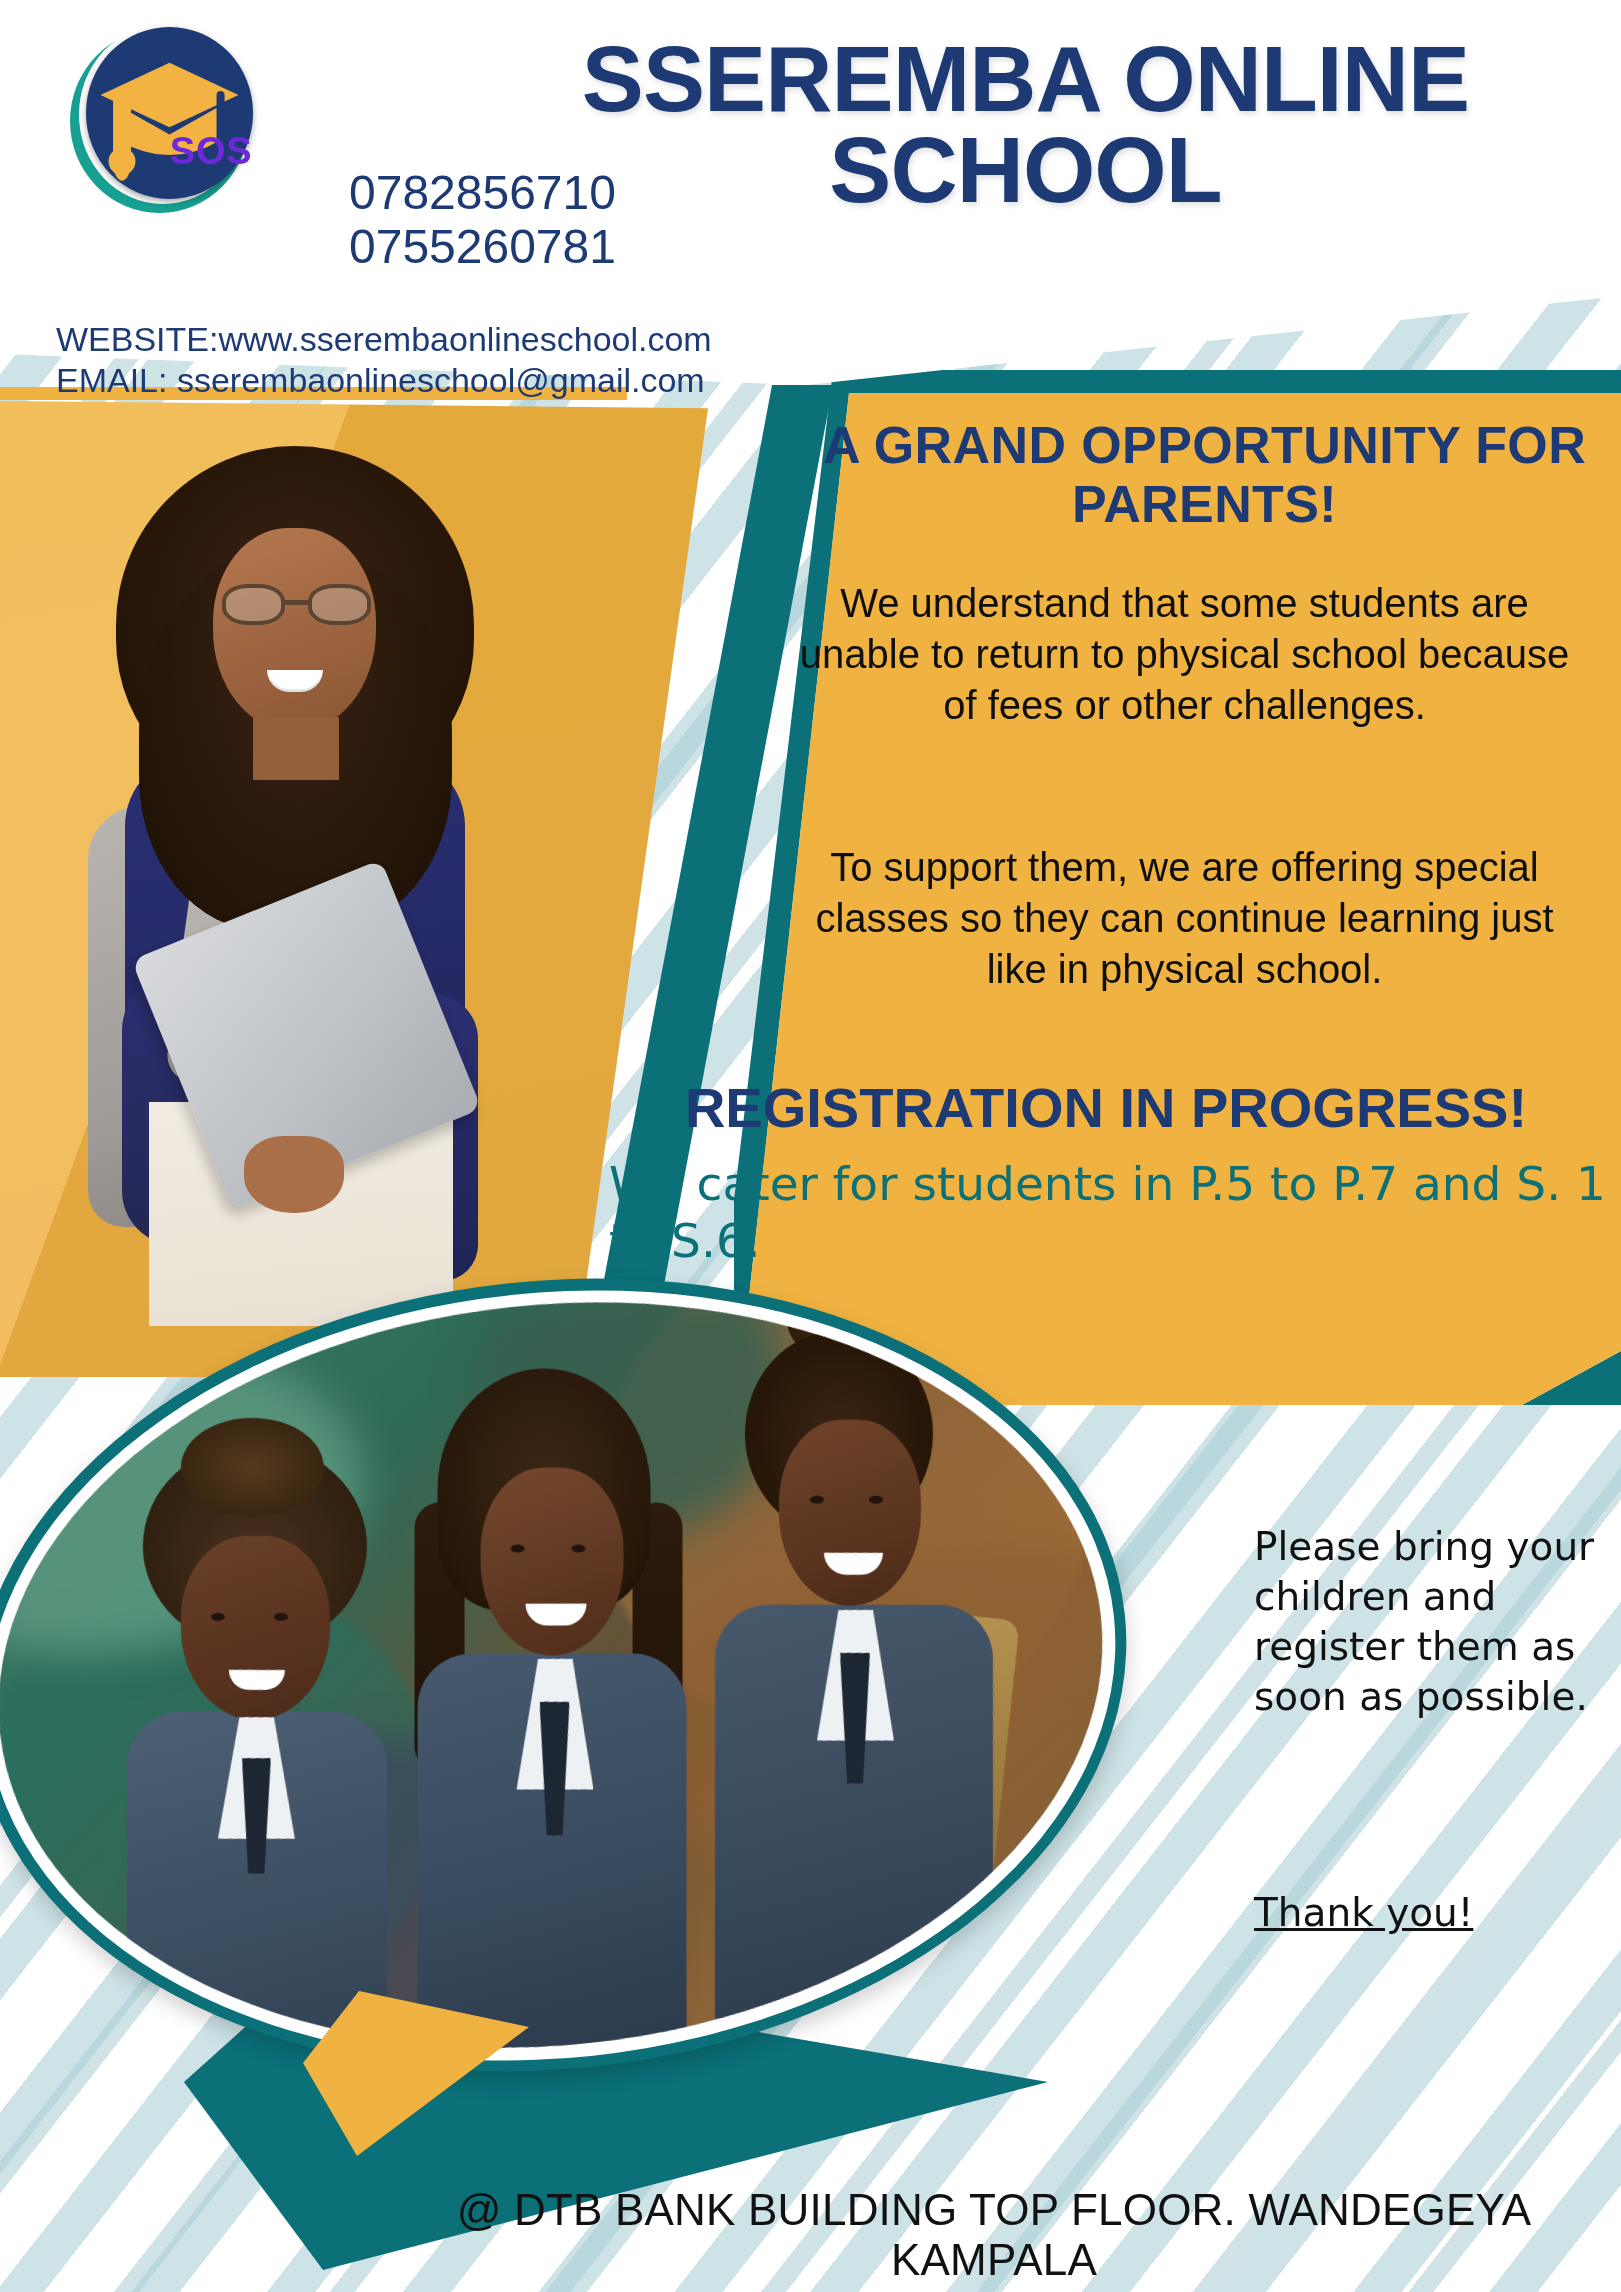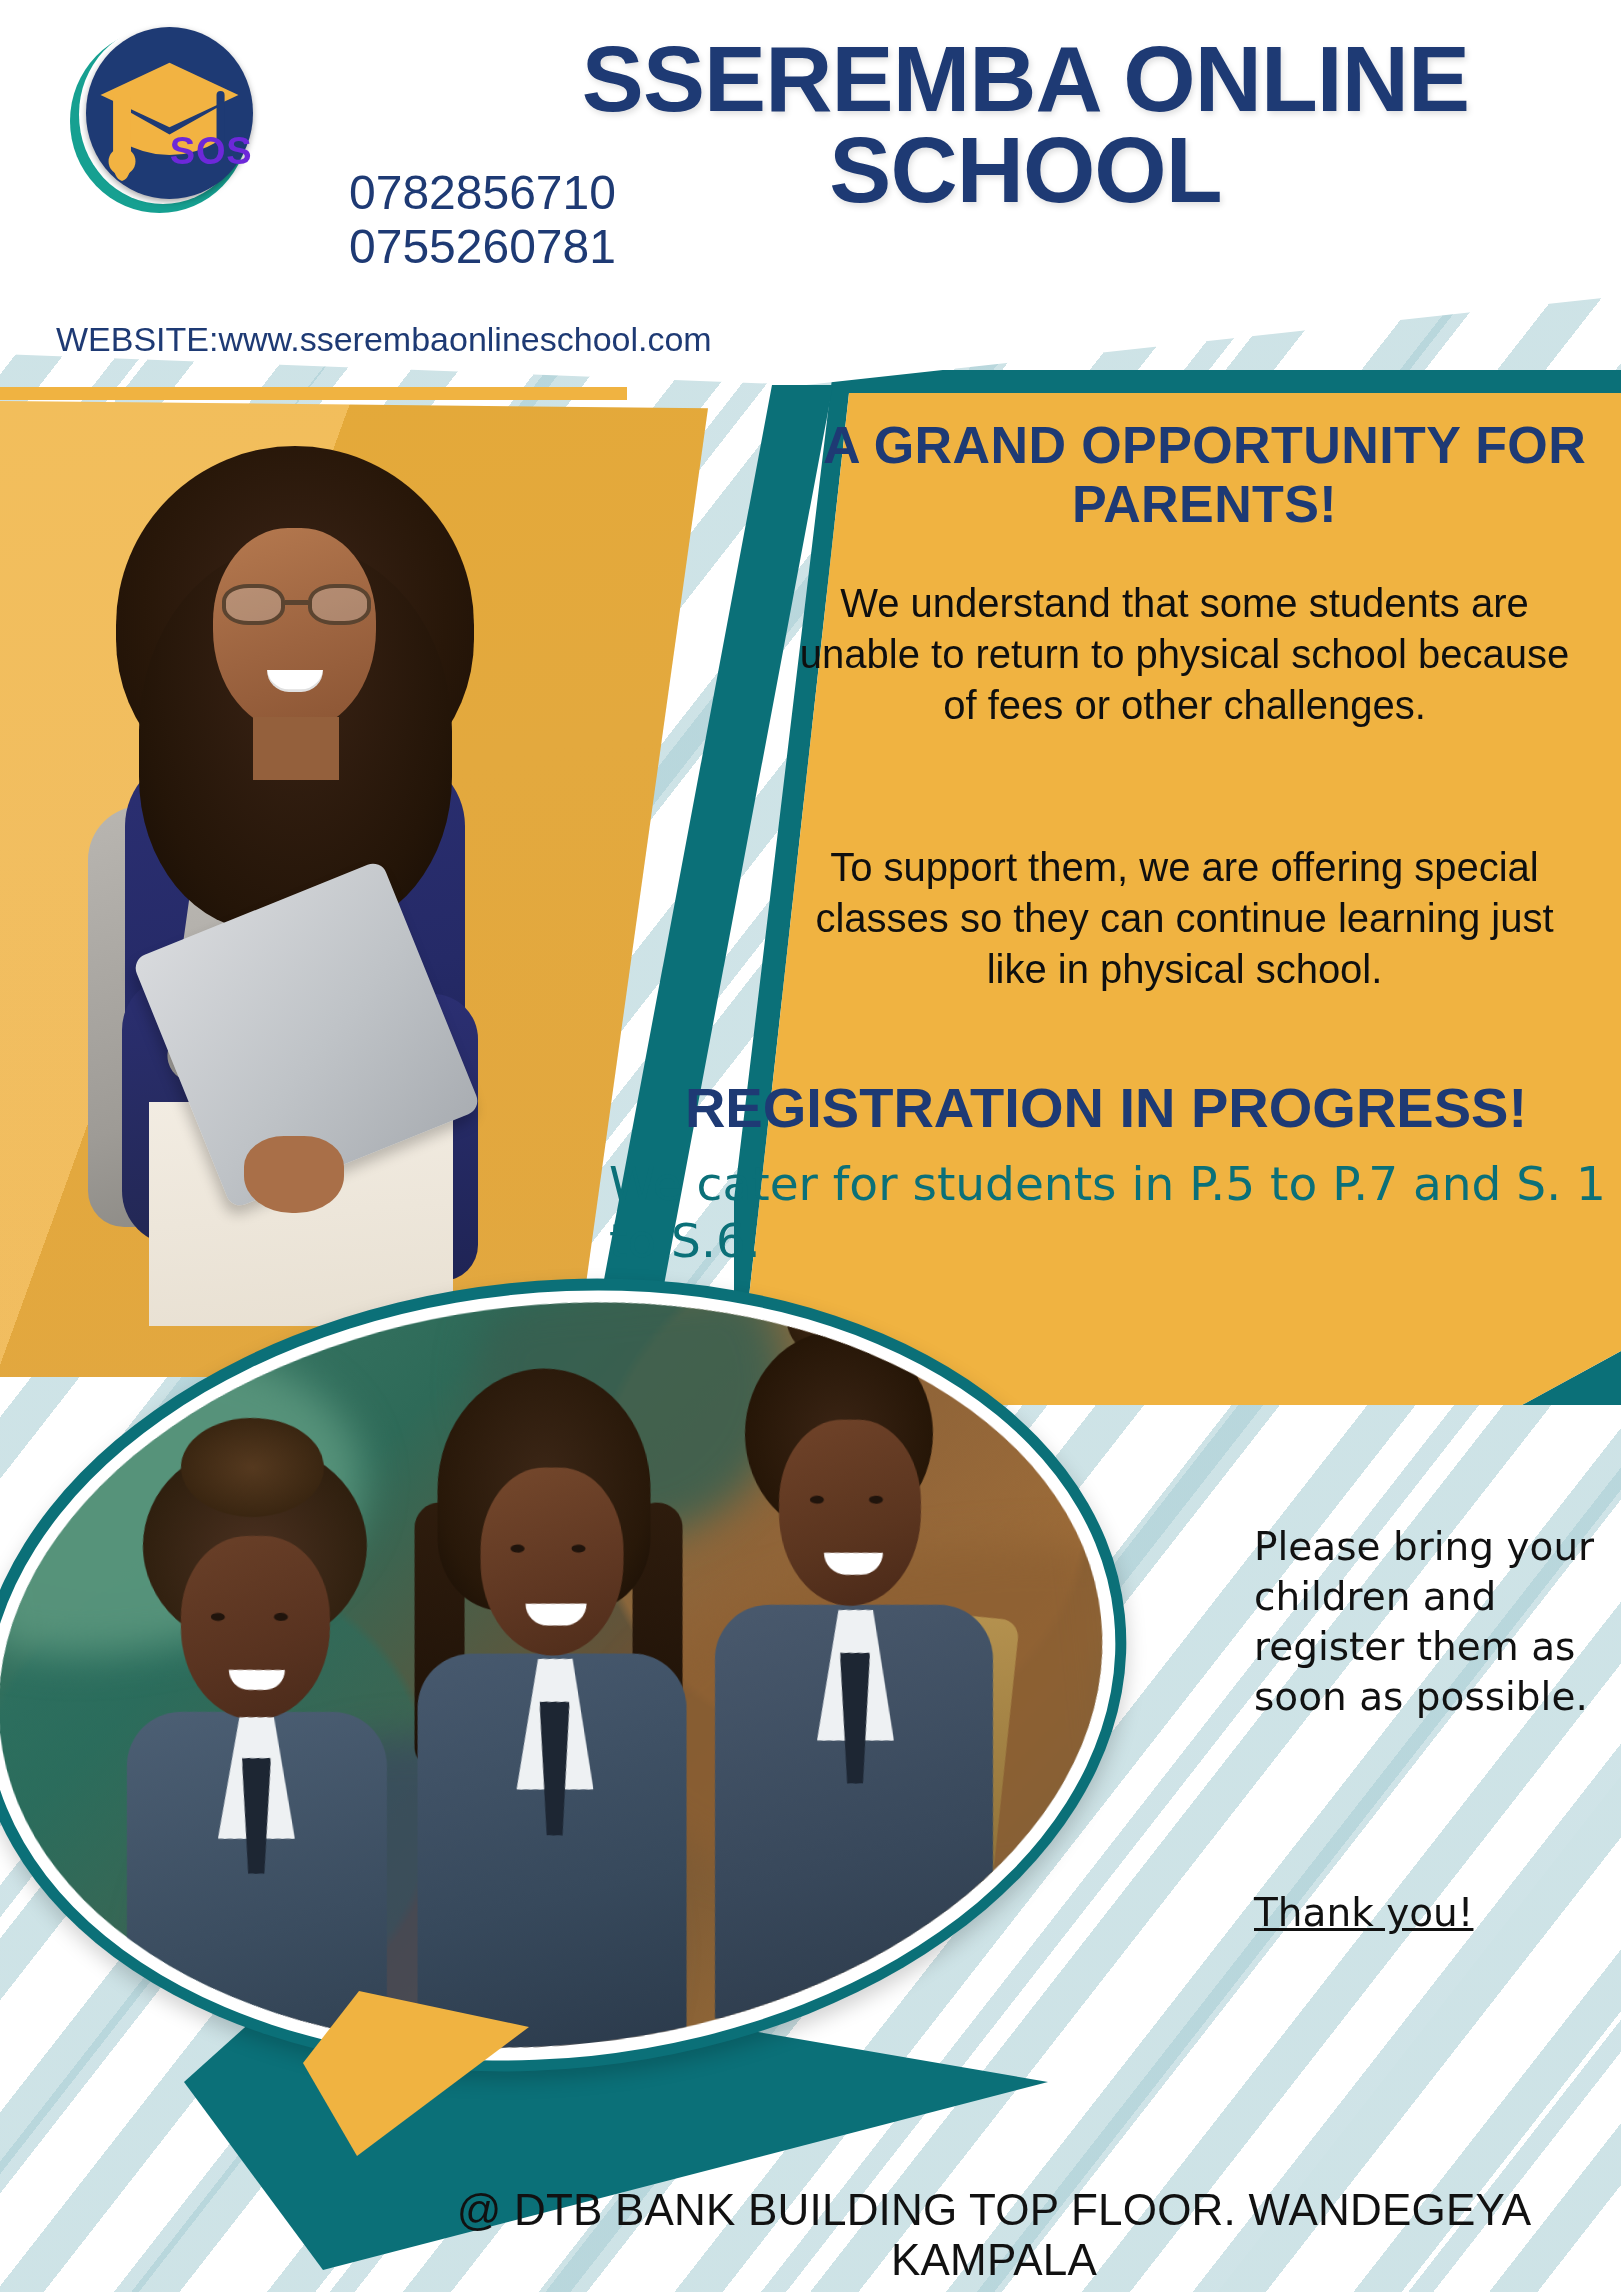--- a/index.html
+++ b/index.html
@@ -549,20 +549,21 @@
     <div class="sos">SOS</div>
   </div>
 
   <div class="title">SSEREMBA ONLINE SCHOOL</div>
   <div class="phones">
     <div>0782856710</div>
     <div>0755260781</div>
   </div>
   <div class="contact">
     <div>WEBSITE:www.sserembaonlineschool.com</div>
+    <div>EMAIL: sserembaonlineschool@gmail.com</div>
   </div>
 
   <div class="headline">A GRAND OPPORTUNITY FOR  PARENTS!</div>
   <div class="para" id="para1">We understand that some students are unable to return to physical school because of fees or other challenges.</div>
   <div class="para" id="para2">To support them, we are offering special classes so they can continue learning just like in physical school.</div>
   <div class="reg">REGISTRATION IN PROGRESS!</div>
   <div class="cater">We cater for students in P.5 to P.7 and S. 1 to S.6.</div>
 
   <div class="bring">Please bring your children and register them as soon as possible.</div>
   <div class="thanks">Thank you!</div>

